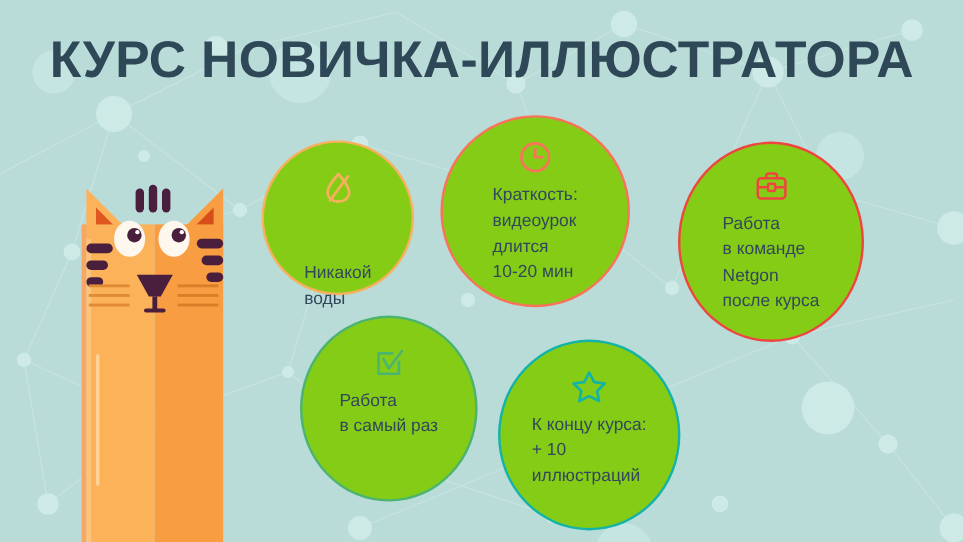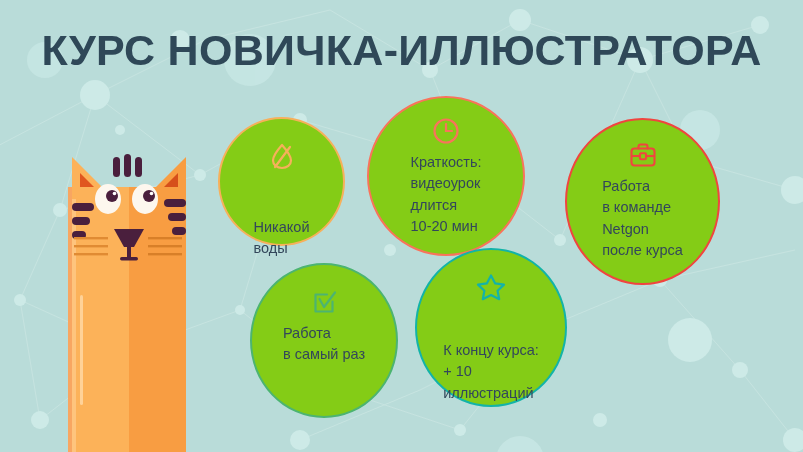--- a/index.html
+++ b/index.html
@@ -64,21 +64,21 @@
     white-space: pre-line;
   }
   
   #bubble-0 { left: 218px; top: 117px;  width: 127px; height: 129px; border: 2px solid #f5b košik; gap: 40px; }
   #bubble-0 { border: 2px solid #f7b05b; padding-top: 22px; }
   #bubble-0 .lines { font-size: 14.5px; }
 
   #bubble-1 { left: 367px; top: 96px;  width: 158px; height: 160px; border: 2px solid #f9735b; padding-top: 18px; }
   #bubble-2 { left: 565px; top: 118px; width: 155px; height: 167px; border: 2px solid #f0453f; padding-top: 22px; }
   #bubble-3 { left: 250px; top: 263px; width: 148px; height: 155px; border: 2px solid #4cb471; padding-top: 24px; }
-  #bubble-4 { left: 415px; top: 248px; width: 152px; height: 159px; border: 2px solid #13b3a8; padding-top: 22px; gap: 32px; }
+  #bubble-4 { left: 415px; top: 283px; width: 152px; height: 159px; border: 2px solid #13b3a8; padding-top: 22px; }
 </style>
 </head>
 <body>
 
 <div id="slide">
 
   <svg id="bg-network" viewBox="0 0 803 452" xmlns="http://www.w3.org/2000/svg">
     <rect x="0" y="0" width="803" height="452" fill="#b9dcd9"></rect>
     <g stroke="#c9e5e2" stroke-width="1" fill="none" opacity="0.85">
       <path d="M-10 150 L95 95 L205 40 L330 10"></path>

